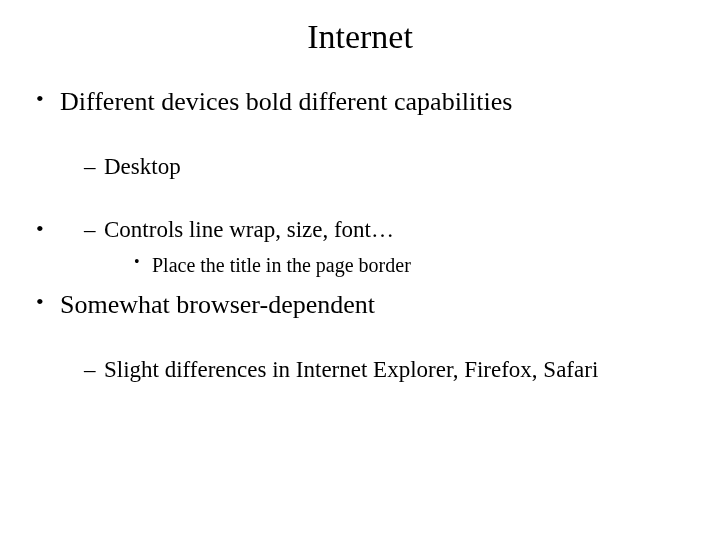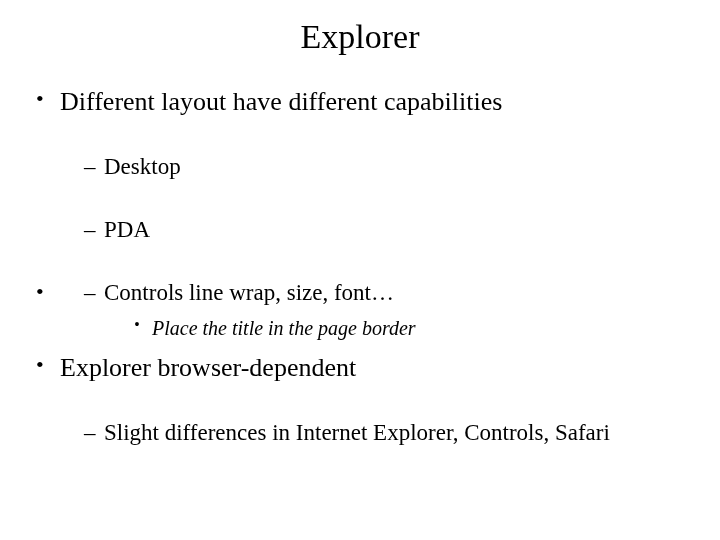--- a/index.html
+++ b/index.html
@@ -59,60 +59,56 @@
       list-style: none;
       padding-left: 30px;
       margin-top: 6px;
       margin-bottom: 6px;
     }
     ul.level3 > li {
       font-size: 20px;
       line-height: 1.4;
       position: relative;
       padding-left: 18px;
-      font-style: italic;
     }
     ul.level3 > li::before {
       content: "•";
       position: absolute;
       left: 0;
       top: 0;
       font-size: 16px;
     }
   </style>
 </head>
 <body>
 
-<h1 class="title">Explorer</h1>
+<h1 class="title">Internet</h1>
 
 <ul class="level1">
   <li>
-    <span>Different layout have different capabilities</span>
+    <span>Different devices bold different capabilities</span>
     <ul class="level2">
       <li>
         <span>Desktop</span>
-      </li>
-      <li>
-        <span>PDA</span>
       </li>
     </ul>
   </li>
   <li>
     <ul class="level2">
       <li>
         <span>Controls line wrap, size, font…</span>
         <ul class="level3">
           <li>
             <span>Place the title in the page border</span>
           </li>
         </ul>
       </li>
     </ul>
   </li>
   <li>
-    <span>Explorer browser-dependent</span>
+    <span>Somewhat browser-dependent</span>
     <ul class="level2">
       <li>
-        <span>Slight differences in Internet Explorer, Controls, Safari</span>
+        <span>Slight differences in Internet Explorer, Firefox, Safari</span>
       </li>
     </ul>
   </li>
 </ul>
 
 </body></html>

